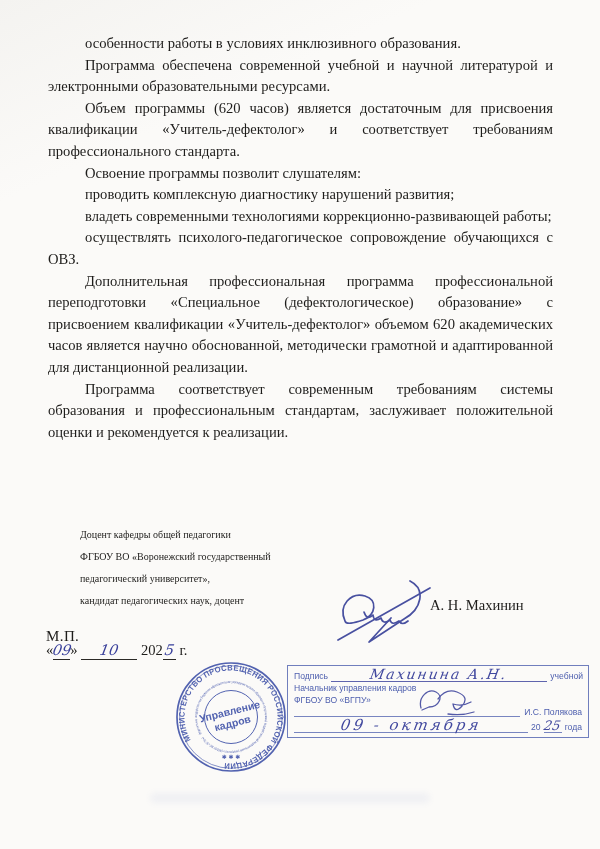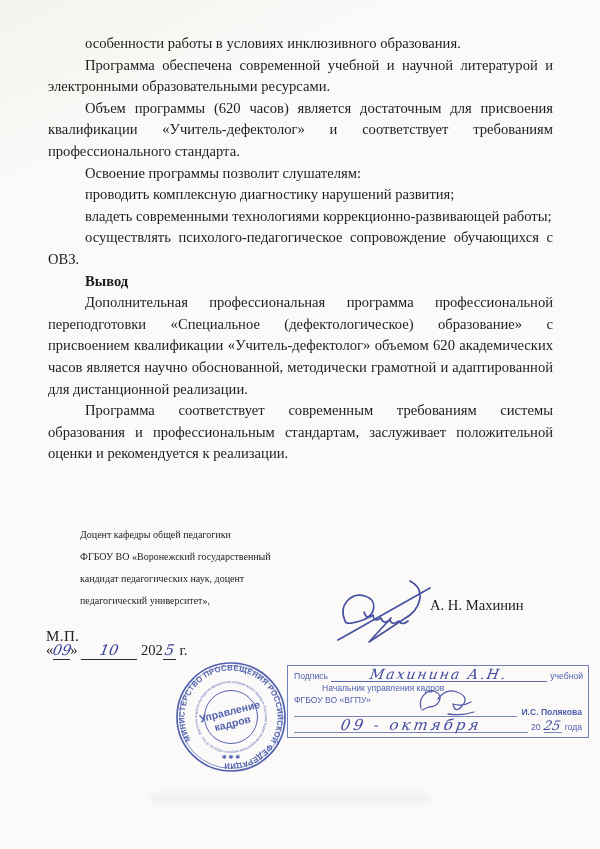--- a/index.html
+++ b/index.html
@@ -42,23 +42,23 @@
     position:absolute; left:287px; top:665px; width:302px; height:73px;
     border:1.6px solid rgba(68,86,170,.8); box-sizing:border-box;
     font-family:"Liberation Sans", sans-serif; font-size:8.6px; color:#4456aa;
     opacity:.95;
   }
   .rs-line1 { position:absolute; top:2px; left:6px; right:5px; display:flex; align-items:baseline; gap:3px; }
   .rs-hw-name {
     flex:1; font-size:14px; line-height:13px; text-align:center;
     border-bottom:1px solid rgba(57,64,155,.85); letter-spacing:2px;
   }
-  .rs-line2 { position:absolute; top:17px; left:6px;margin-left:28px; }
+  .rs-line2 { position:absolute; top:17px; left:6px; }
   .rs-line3 { position:absolute; top:29px; left:6px; }
-  .rs-officer-row { position:absolute; top:41px; left:6px; right:6px; display:flex; align-items:flex-start; gap:4px;font-weight:bold; }
+  .rs-officer-row { position:absolute; top:41px; left:6px; right:6px; display:flex; align-items:flex-start; gap:4px; }
   .rs-sigline { flex:1; border-bottom:1px solid rgba(68,86,170,.75); height:9px; }
   .rs-sig { position:absolute; top:18px; left:126px; width:72px; height:34px; }
   .rs-line5 { position:absolute; top:52px; left:6px; right:6px; display:flex; align-items:baseline; gap:3px; }
   .rs-hw-date {
     flex:1; font-size:15px; line-height:14px; text-align:center; letter-spacing:3px;
     border-bottom:1px solid rgba(68,86,170,.75);
   }
   .rs-hw-year { width:18px; font-size:13px; line-height:12px; text-align:center; border-bottom:1px solid rgba(68,86,170,.75); }
 
   
@@ -73,30 +73,29 @@
 <div class="page">
 
   <div class="body-text">
     <p>особенности работы в условиях инклюзивного образования.</p>
     <p>Программа обеспечена современной учебной и научной литературой и электронными образовательными ресурсами.</p>
     <p>Объем программы (620 часов) является достаточным для присвоения квалификации «Учитель-дефектолог» и соответствует требованиям профессионального стандарта.</p>
     <p>Освоение программы позволит слушателям:</p>
     <p>проводить комплексную диагностику нарушений развития;</p>
     <p>владеть современными технологиями коррекционно-развивающей работы;</p>
     <p>осуществлять психолого-педагогическое сопровождение обучающихся с ОВЗ.</p>
-    <p class="bold">Вывод</p>
     <p>Дополнительная профессиональная программа профессиональной переподготовки «Специальное (дефектологическое) образование» с присвоением квалификации «Учитель-дефектолог» объемом 620 академических часов является научно обоснованной, методически грамотной и адаптированной для дистанционной реализации.</p>
     <p>Программа соответствует современным требованиям системы образования и профессиональным стандартам, заслуживает положительной оценки и рекомендуется к реализации.</p>
   </div>
 
   <div class="signoff">
     <div>Доцент кафедры общей педагогики</div>
     <div>ФГБОУ ВО «Воронежский государственный</div>
+    <div>педагогический университет»,</div>
     <div>кандидат педагогических наук, доцент</div>
-    <div>педагогический университет»,</div>
   </div>
 
   <svg class="main-sig" viewBox="0 0 108 82">
     <g fill="none" stroke="#353e97" stroke-width="1.7" stroke-linecap="round" stroke-linejoin="round" opacity=".9">
       <path d="M12,44 C5,28 18,15 32,19 C45,23 43,38 30,43 C21,46 13,48 12,44 Z"></path>
       <path d="M31,35 q3,9 9,3 q1,8 8,3 q2,7 9,2 q2,6 9,1 q3,5 9,0"></path>
       <path d="M5,63 L97,11"></path>
       <path d="M77,4 C93,12 89,32 71,42 L36,65 L58,41"></path>
     </g>
   </svg>

